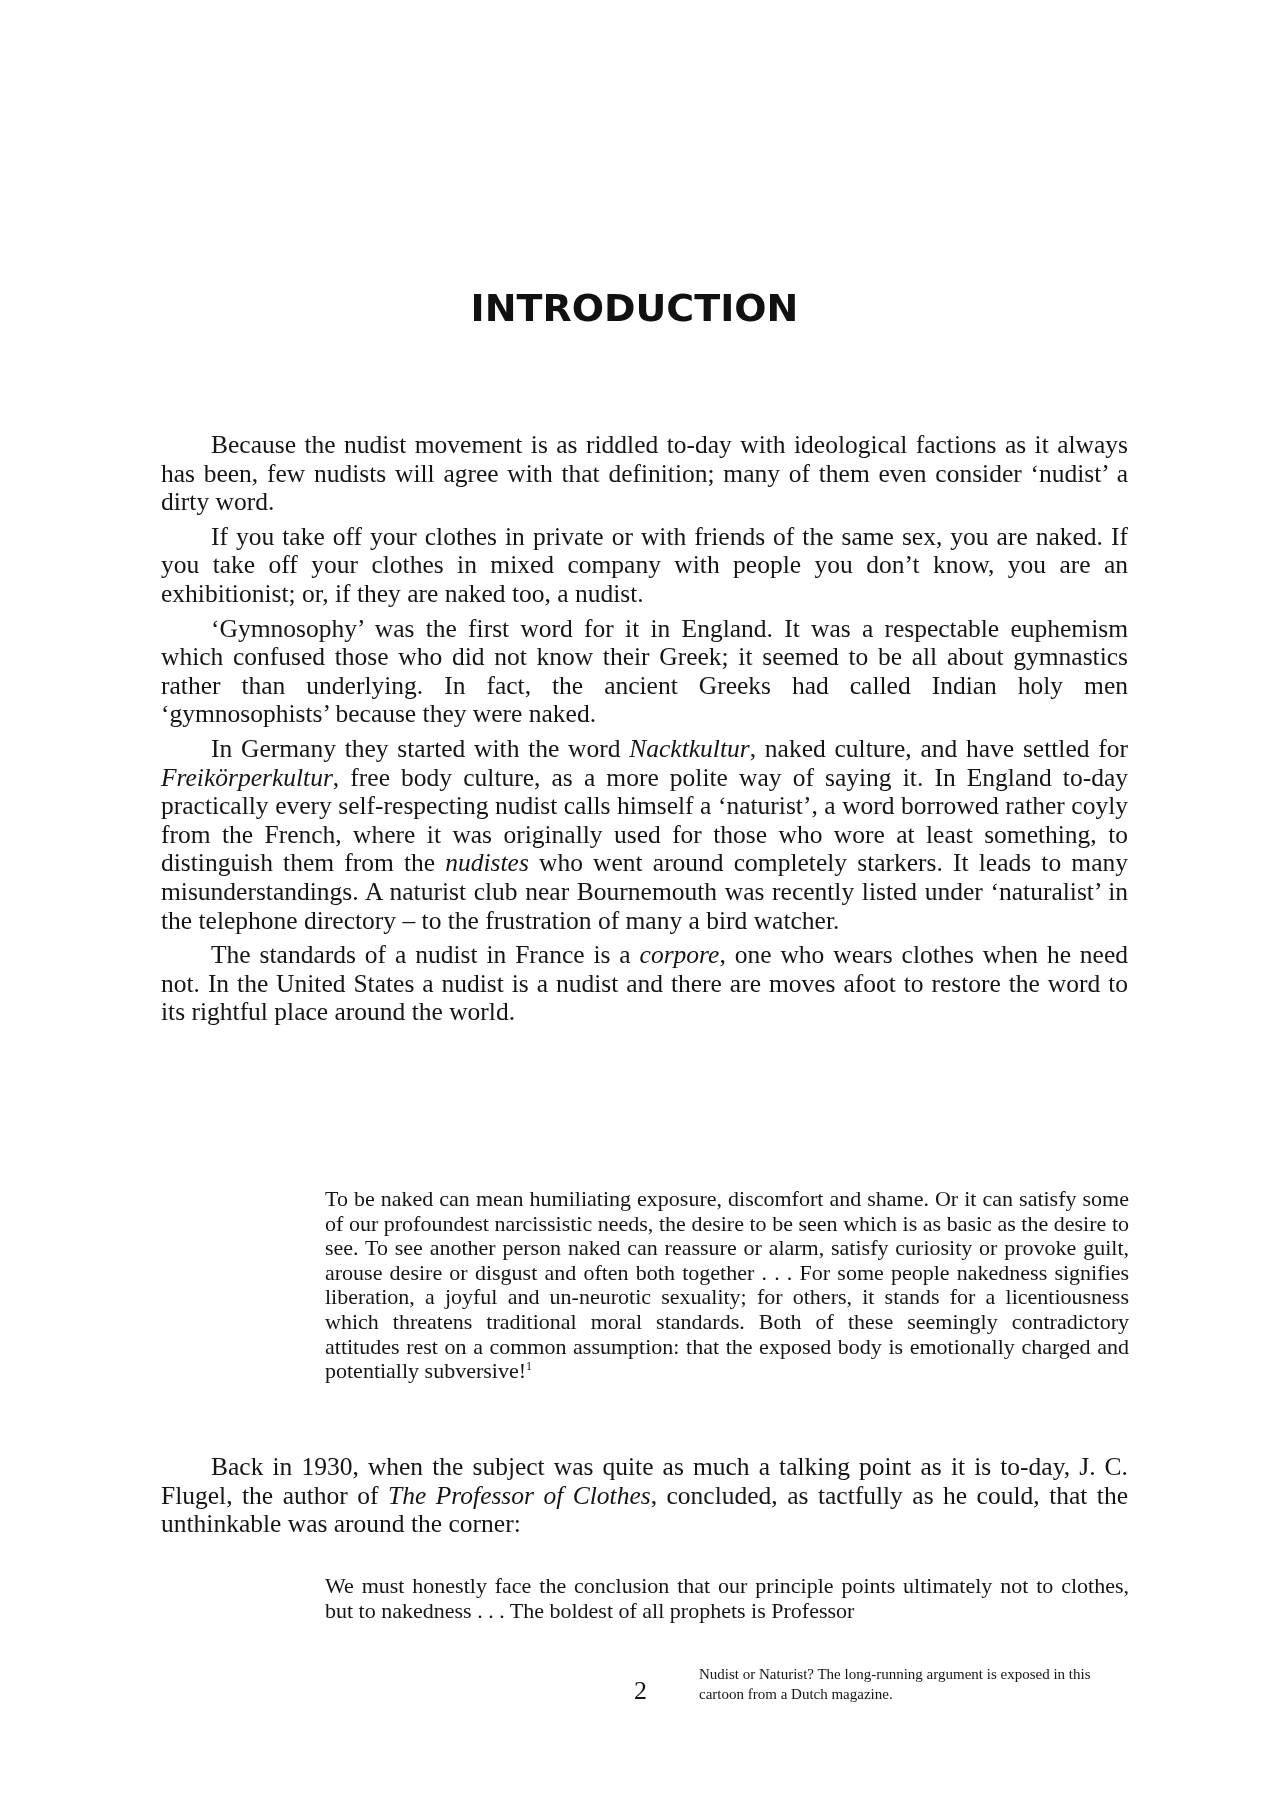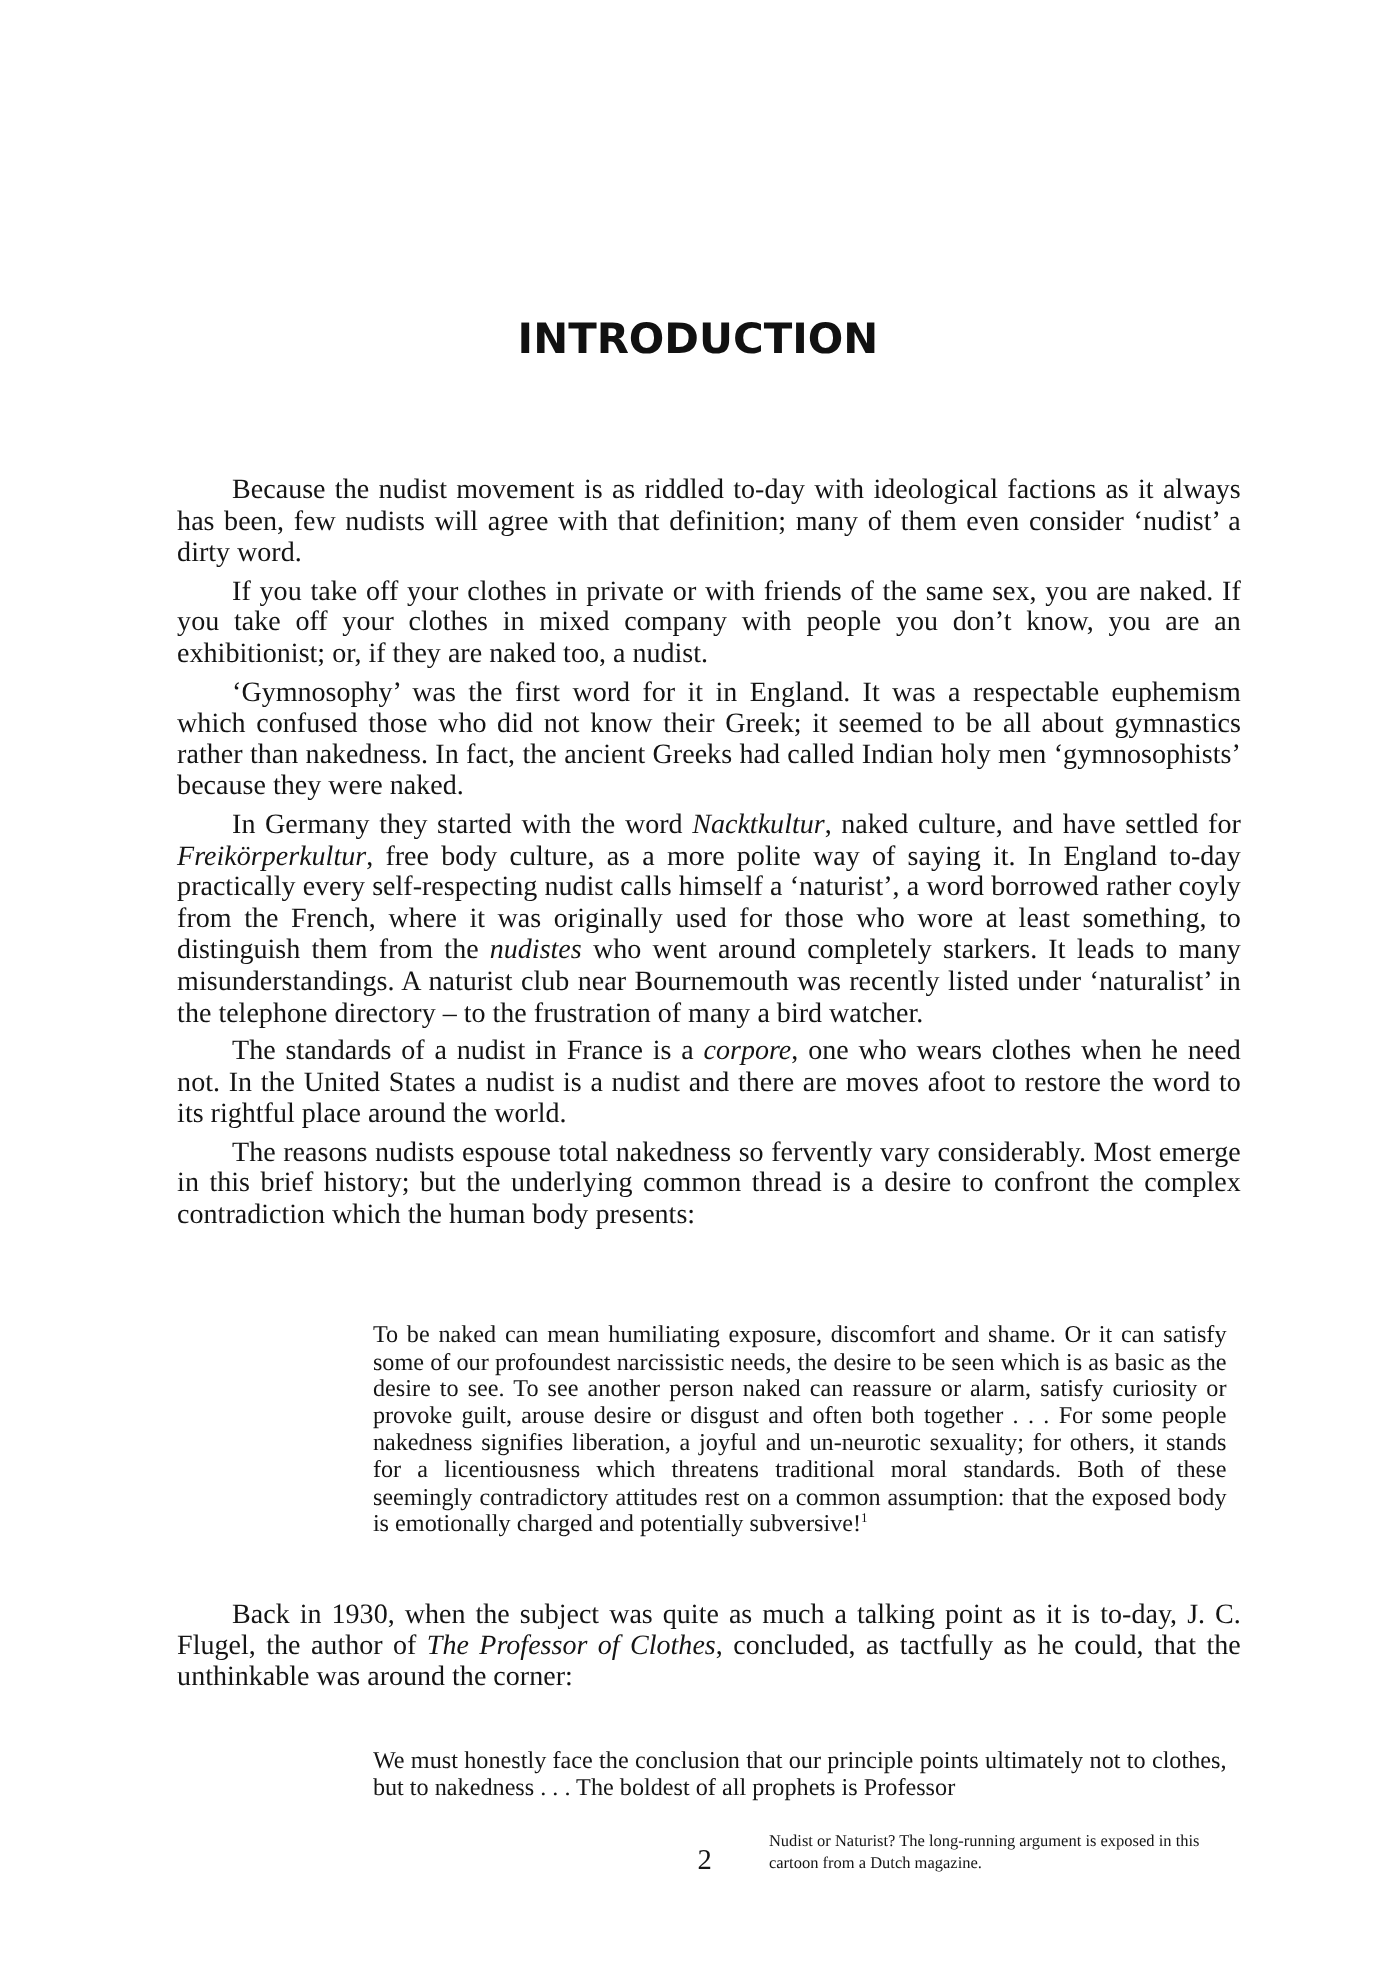--- a/index.html
+++ b/index.html
@@ -22,21 +22,21 @@
   }
   .body-text {
     position: absolute; left: 161px; width: 967px; top: 431px;
     font-size: 25.5px; line-height: 28.6px; text-align: justify;
   }
   .body-text p { margin: 0 0 6px 0; text-indent: 50px; }
   .quote {
     position: absolute; left: 325px; width: 804px;
     font-size: 22px; line-height: 24.6px; text-align: justify;
   }
-  .quote p { margin: 14px; }
+  .quote p { margin: 0; }
   .quote1 { top: 1187px; }
   .quote2 { top: 1574px; }
   .body2 { top: 1453px; }
   .sup { font-size: 12px; vertical-align: super; line-height: 0; }
   .page-number {
     position: absolute; left: 634px; top: 1677px; font-size: 26px; line-height: 28px;
   }
   .caption {
     position: absolute; left: 699px; top: 1664px; width: 430px;
     font-size: 15px; line-height: 20px;
@@ -45,24 +45,23 @@
 </head>
 <body>
 
 <div class="heading">
   <div class="title">INTRODUCTION</div>
 </div>
 
 <div class="body-text">
   <p>Because the nudist movement is as riddled to-day with ideological factions as it always has been, few nudists will agree with that definition; many of them even consider ‘nudist’ a dirty word.</p>
   <p>If you take off your clothes in private or with friends of the same sex, you are naked. If you take off your clothes in mixed company with people you don’t know, you are an exhibitionist; or, if they are naked too, a nudist.</p>
-  <p>‘Gymnosophy’ was the first word for it in England. It was a respectable euphemism which confused those who did not know their Greek; it seemed to be all about gymnastics rather than nakedness. In fact, the ancient Greeks had called Indian holy men ‘gymnosophists’ because they were naked.</p>
+  <p>‘Gymnosophy’ was the first word for it in England. It was a respectable euphemism which confused those who did not know their Greek; it seemed to be all about gymnastics rather than underlying. In fact, the ancient Greeks had called Indian holy men ‘gymnosophists’ because they were naked.</p>
   <p><span>In Germany they started with the word </span><i>Nacktkultur</i><span>, naked culture, and have settled for </span><i>Freikörperkultur</i><span>, free body culture, as a more polite way of saying it. In England to-day practically every self-respecting nudist calls himself a ‘naturist’, a word borrowed rather coyly from the French, where it was originally used for those who wore at least something, to distinguish them from the </span><i>nudistes</i><span> who went around completely starkers. It leads to many misunderstandings. A naturist club near Bournemouth was recently listed under ‘naturalist’ in the telephone directory – to the frustration of many a bird watcher.</span></p>
   <p><span>The standards of a nudist in France is a </span><i>corpore</i><span>, one who wears clothes when he need not. In the United States a nudist is a nudist and there are moves afoot to restore the word to its rightful place around the world.</span></p>
-  <p>The reasons nudists espouse total nakedness so fervently vary considerably. Most emerge in this brief history; but the underlying common thread is a desire to confront the complex contradiction which the human body presents:</p>
 </div>
 
 <div class="quote quote1">
   <p><span>To be naked can mean humiliating exposure, discomfort and shame. Or it can satisfy some of our profoundest narcissistic needs, the desire to be seen which is as basic as the desire to see. To see another person naked can reassure or alarm, satisfy curiosity or provoke guilt, arouse desire or disgust and often both together . . . For some people nakedness signifies liberation, a joyful and un-neurotic sexuality; for others, it stands for a licentiousness which threatens traditional moral standards. Both of these seemingly contradictory attitudes rest on a common assumption: that the exposed body is emotionally charged and potentially subversive</span><span>!</span><span class="sup">1</span></p>
 </div>
 
 <div class="body-text body2">
   <p><span>Back in 1930, when the subject was quite as much a talking point as it is to-day, J. C. Flugel, the author of </span><i>The Professor of Clothes</i><span>, concluded, as tactfully as he could, that the unthinkable was around the corner:</span></p>
 </div>
 

